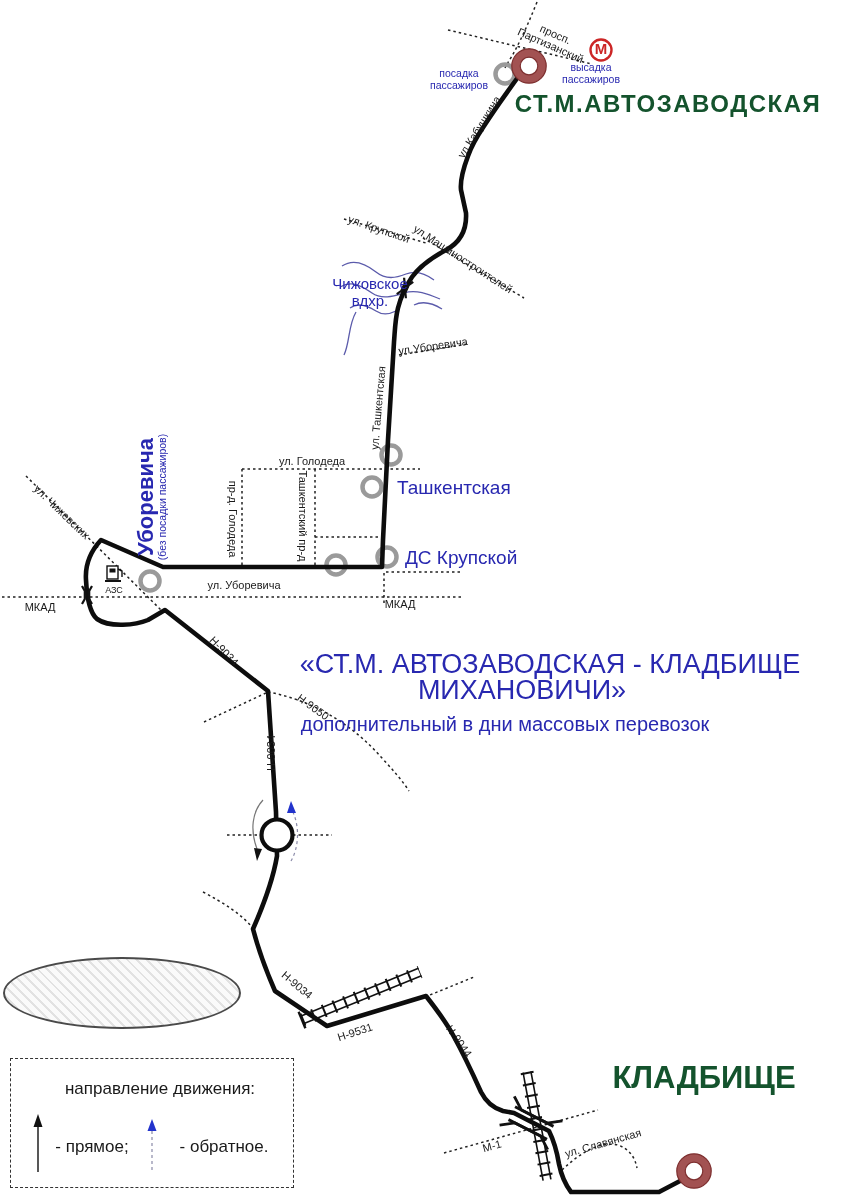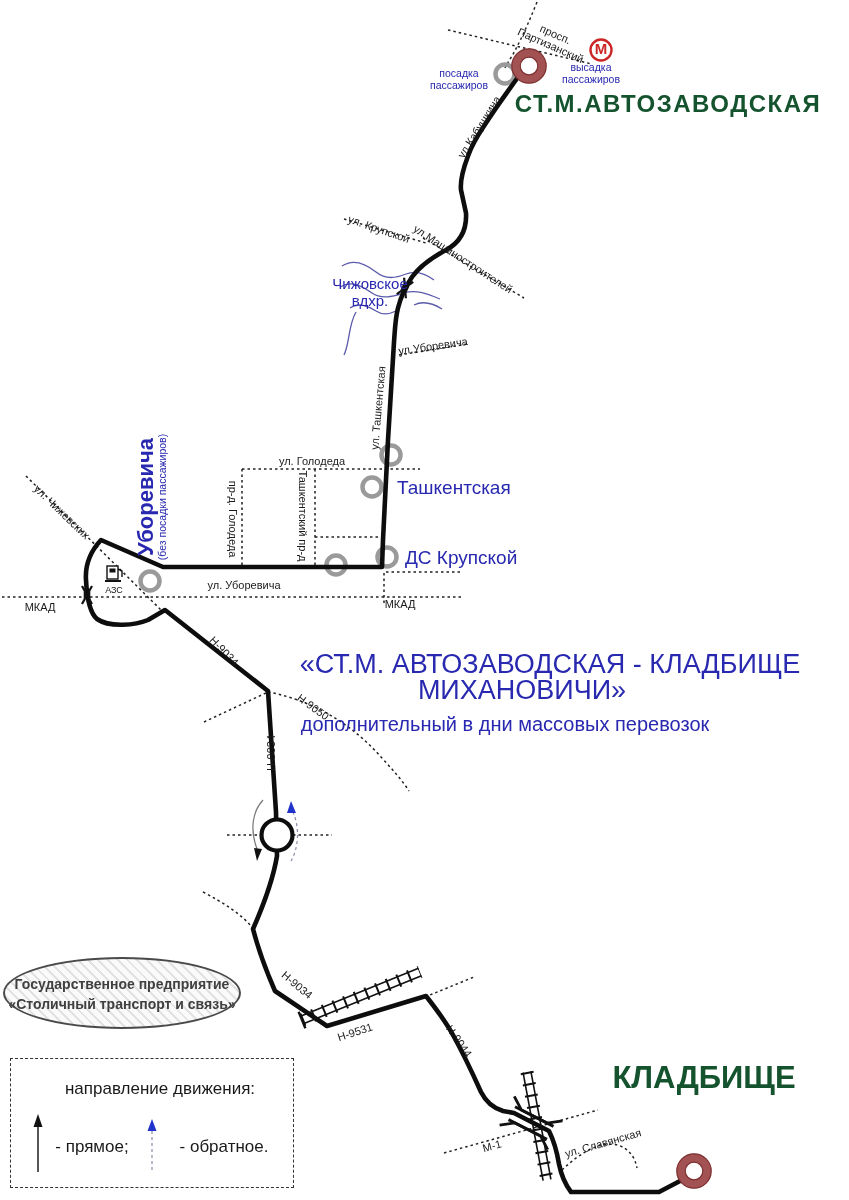--- a/index.html
+++ b/index.html
@@ -175,23 +175,19 @@
 <div class="lb" style="left:271px;top:753px;transform:translate(-50%,-50%) rotate(-90deg);font-size:11px;white-space:nowrap;">Н-9034</div>
 <div class="lb" style="left:297px;top:985px;transform:translate(-50%,-50%) rotate(40deg);font-size:11px;white-space:nowrap;">Н-9034</div>
 <div class="lb" style="left:355px;top:1032px;transform:translate(-50%,-50%) rotate(-18deg);font-size:11px;white-space:nowrap;">Н-9531</div>
 <div class="lb" style="left:459px;top:1041px;transform:translate(-50%,-50%) rotate(55deg);font-size:11px;white-space:nowrap;">Н-9044</div>
 <div class="lb" style="left:492px;top:1146px;transform:translate(-50%,-50%) rotate(-15deg);font-size:11px;white-space:nowrap;">М-1</div>
 <div class="lb" style="left:603px;top:1143px;transform:translate(-50%,-50%) rotate(-16deg);font-size:11px;white-space:nowrap;">ул. Славянская</div>
 
 <div class="lb red" style="left:704px;top:1078px;transform:translate(-50%,-50%);font-size:31px;white-space:nowrap;">КЛАДБИЩЕ</div>
 
 <div class="org-ellipse"></div>
-<div class="org-text">
-  <div>Государственное предприятие</div>
-  <div>«Столичный транспорт и связь»</div>
-</div>
 
 <div class="legend-box"></div>
 <div class="lb" style="left:160px;top:1089px;transform:translate(-50%,-50%);font-size:17px;white-space:nowrap;">направление движения:</div>
 <div class="lb" style="left:92px;top:1147px;transform:translate(-50%,-50%);font-size:17px;white-space:nowrap;">- прямое;</div>
 <div class="lb" style="left:224px;top:1147px;transform:translate(-50%,-50%);font-size:17px;white-space:nowrap;">- обратное.</div>
 
 </div>
 
 </body></html>

